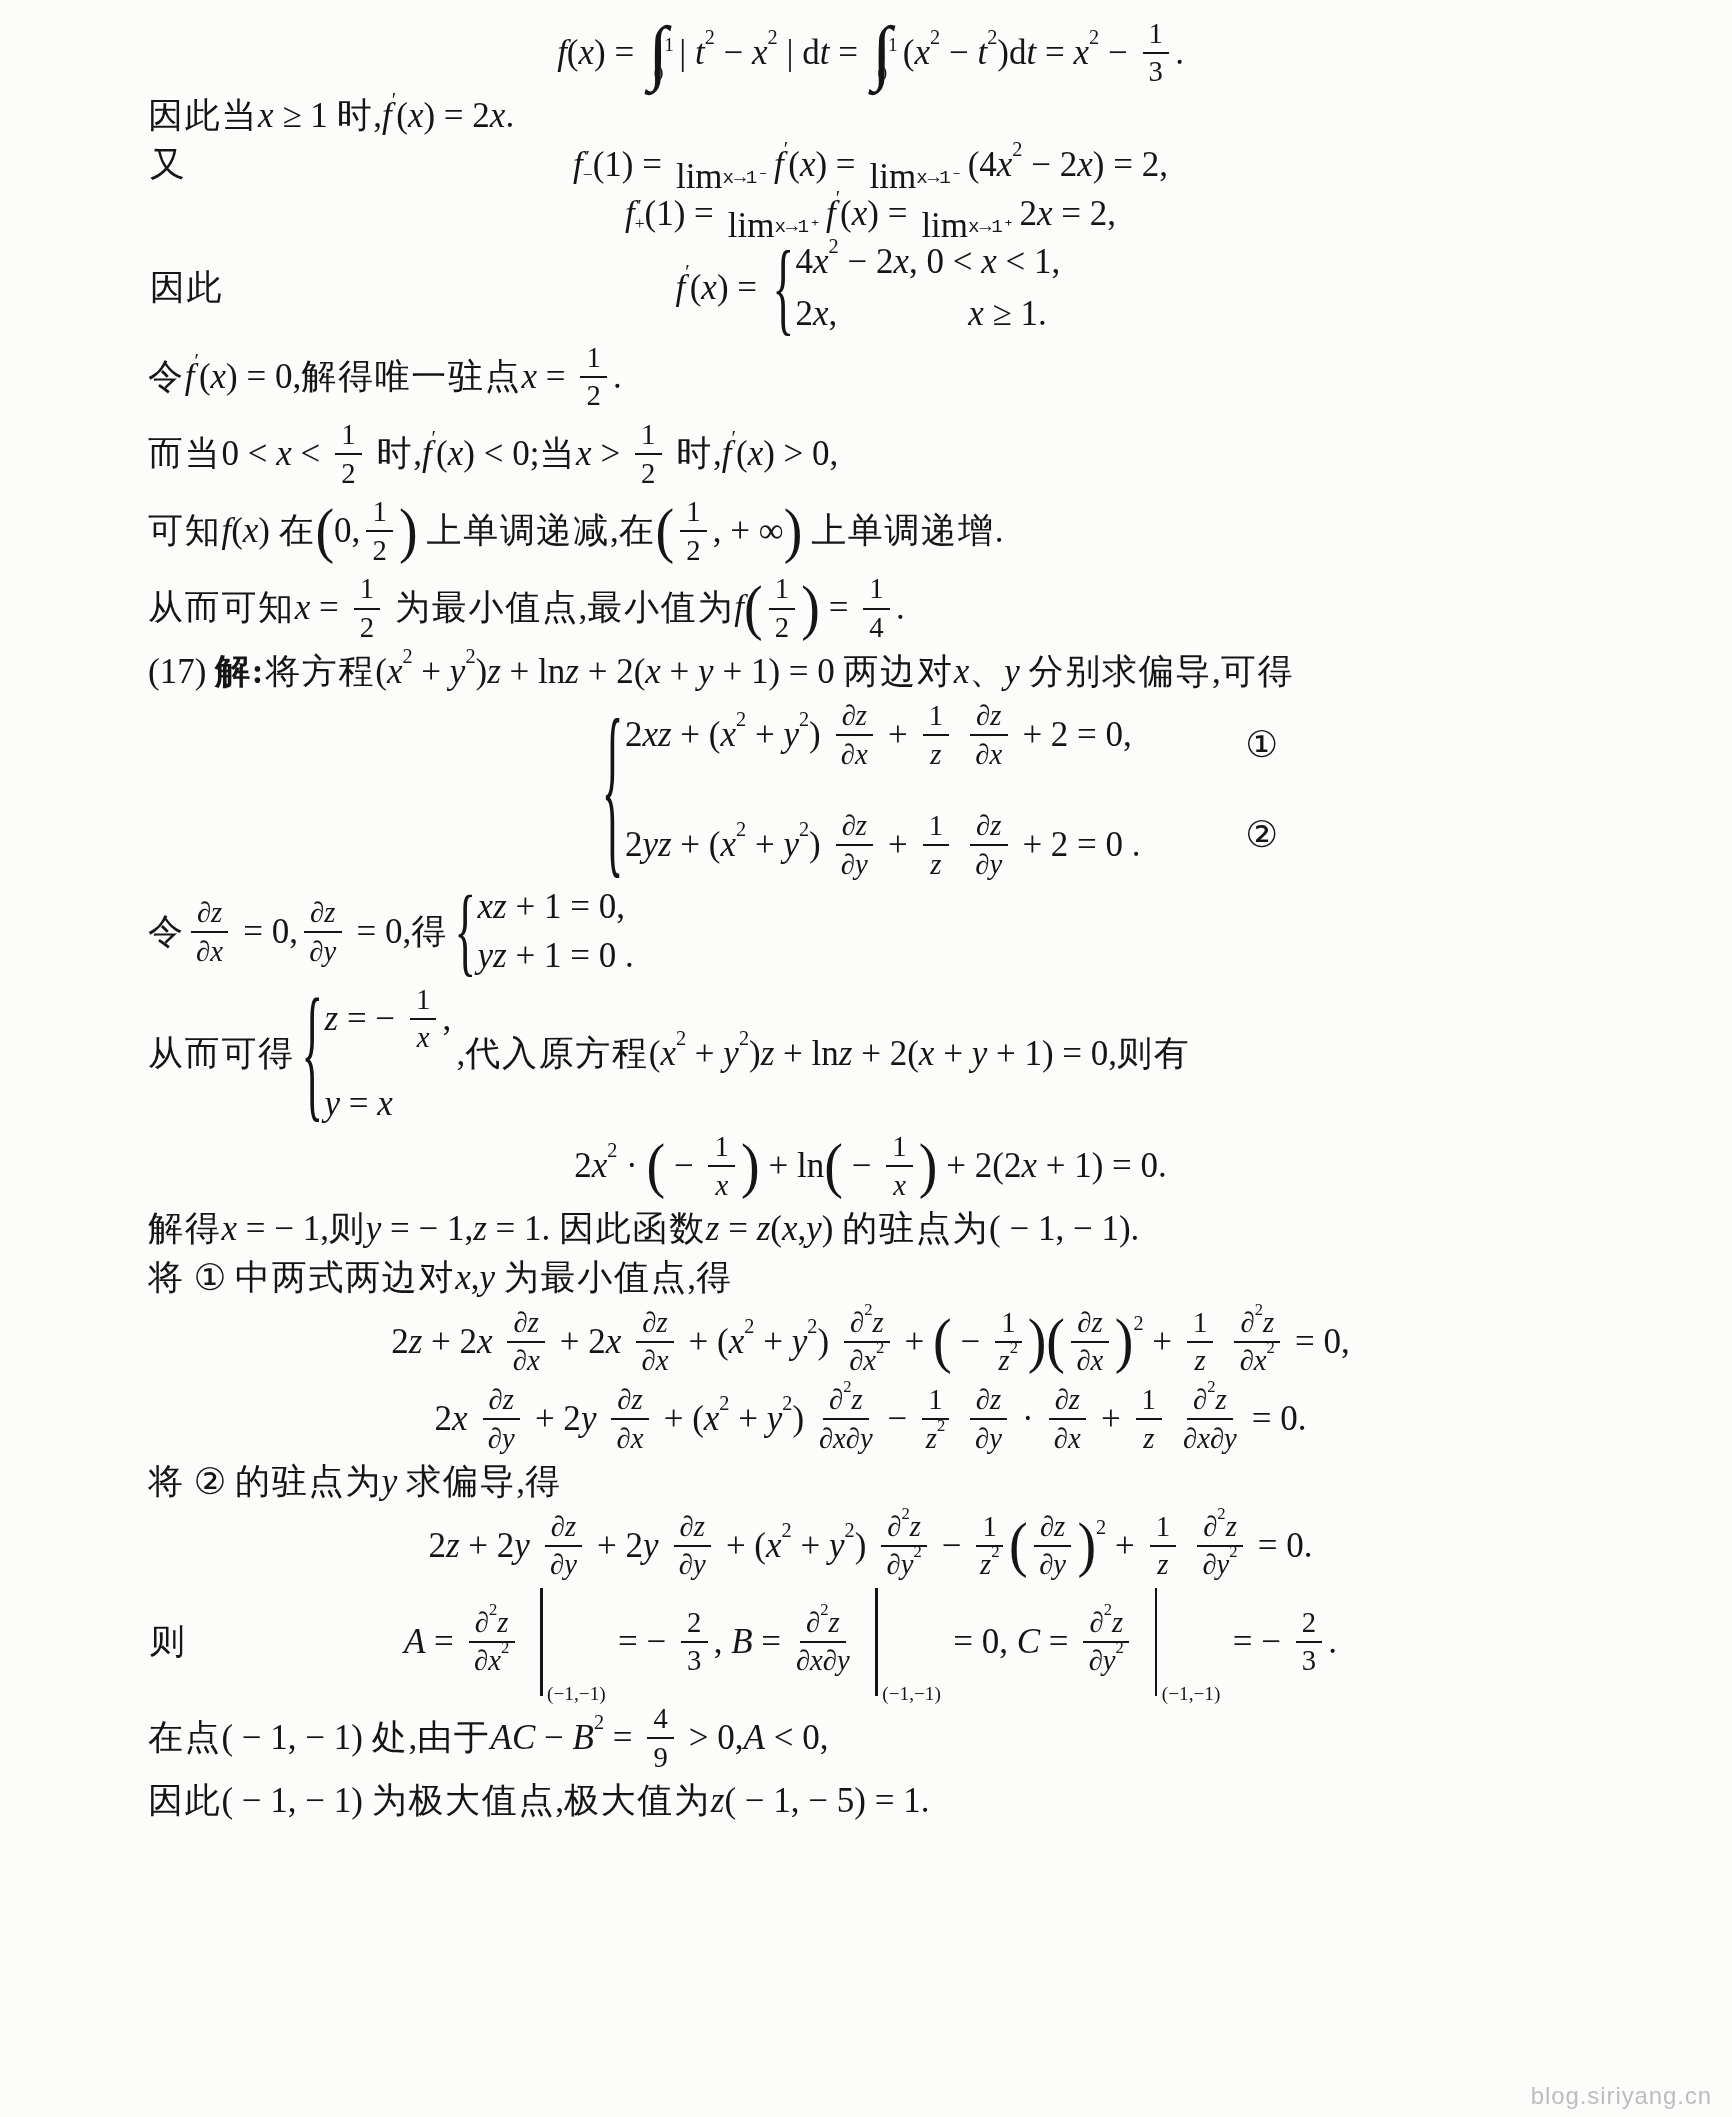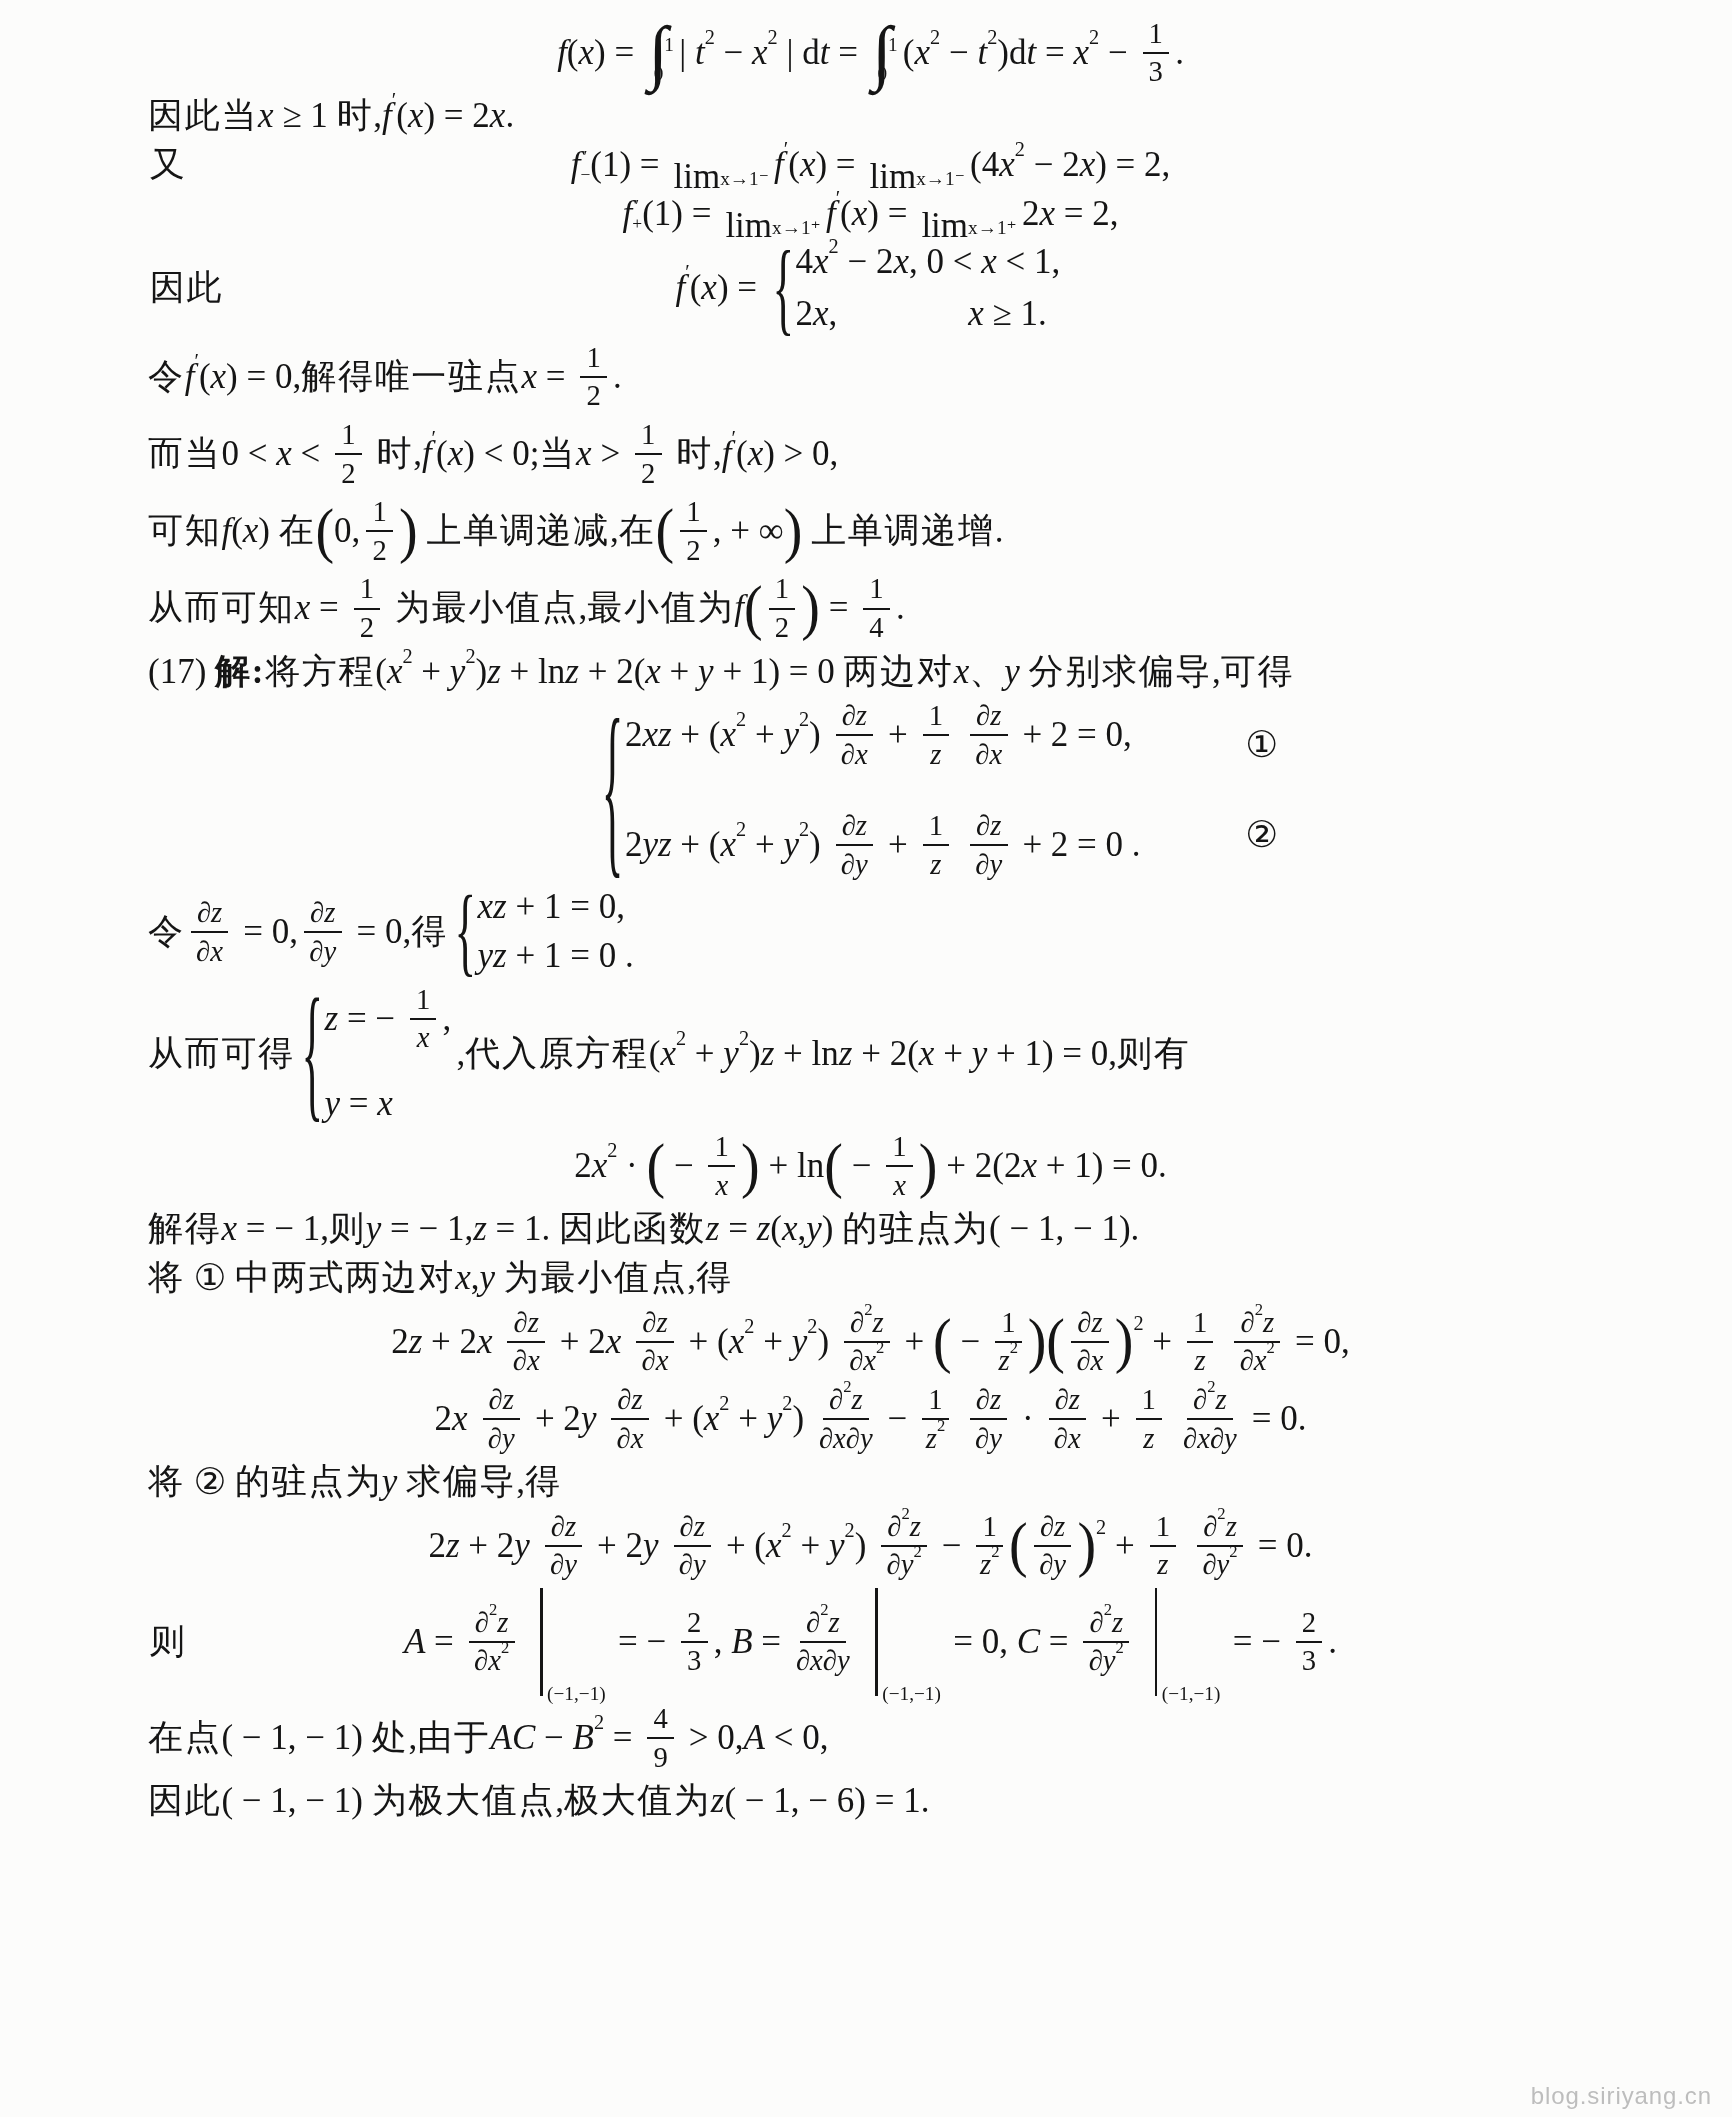--- a/index.html
+++ b/index.html
@@ -27,21 +27,21 @@
   .frac .den{display:inline-flex;align-items:center;justify-content:center;padding-top:2.6px;}
   .int{display:inline-flex;align-items:center;margin:0 5.2px;}
   .ig{font-size:2.05em;line-height:0.8;}
   .il{display:inline-flex;flex-direction:column;justify-content:space-between;
       height:1.9em;font-size:0.55em;margin-left:-3.5px;}
   .ihi{align-self:flex-end;}
   .ilo{align-self:flex-start;margin-left:-10.5px;transform:translateY(7px);}
   .lim{display:inline-flex;flex-direction:row;align-items:center;line-height:1;
        margin:0 5.2px;transform:translateY(0.35em);}
   .lt{font-size:1em;}
-  .lu{font-size:0.55em;margin-top:3.5px;white-space:nowrap;}
+  .lu{font-size:0.55em;margin-top:3.5px;white-space:nowrap;font-family:Liberation Mono, monospace;}
   .cases{display:inline-flex;align-items:center;margin:0 5.2px;}
   .brace{font-size:45px;line-height:1;transform-origin:center;display:inline-block;
          width:24.5px;text-align:center;}
   .rows{display:flex;flex-direction:column;}
   .crow{display:inline-flex;align-items:center;white-space:pre;}
   .eval{display:inline-flex;align-items:flex-end;margin:0 3.5px;height:108px;padding-left:16px;}
   .ebar{width:2.6px;background:#151515;height:108px;display:inline-block;}
   .esub{font-size:0.55em;transform:translateY(8.7px);padding-left:4.4px;white-space:nowrap;}
   .circ{font-family:"DejaVu Sans","Liberation Sans",sans-serif;font-size:1.05em;margin:0 8.7px;}
   .bp{font-size:1.6em;line-height:0.55;display:inline-block;transform:scaleY(1.08);}
@@ -71,17 +71,17 @@
       <div class="line"><span class="fx"><span class="cn">从而可得</span><span class="cases"><span class="brace" style="transform: scaleY(3.36538);">{</span><span class="rows" style="row-gap: 30px;"><span class="crow"><span class="iv"><span class="it">z</span></span><span class="rm"> = − </span><span class="frac"><span class="num"><span class="rm">1</span></span><span class="den"><span class="iv"><span class="it">x</span></span></span></span><span class="rm">,</span></span><span class="crow"><span class="iv"><span class="it">y</span></span><span class="rm"> = </span><span class="iv"><span class="it">x</span></span></span></span></span><span class="rm">,</span><span class="cn">代入原方程</span><span class="rm">(</span><span class="iv"><span class="it">x</span><span class="ssup">2</span></span><span class="rm"> + </span><span class="iv"><span class="it">y</span><span class="ssup">2</span></span><span class="rm">)</span><span class="iv"><span class="it">z</span></span><span class="rm"> + ln</span><span class="iv"><span class="it">z</span></span><span class="rm"> + 2(</span><span class="iv"><span class="it">x</span></span><span class="rm"> + </span><span class="iv"><span class="it">y</span></span><span class="rm"> + 1) = 0,</span><span class="cn">则有</span></span></div>
       <div class="line center"><span class="fx"><span class="rm">2</span><span class="iv"><span class="it">x</span><span class="ssup">2</span></span><span class="rm"> · </span><span class="bp">(</span><span class="rm"> − </span><span class="frac"><span class="num"><span class="rm">1</span></span><span class="den"><span class="iv"><span class="it">x</span></span></span></span><span class="bp">)</span><span class="rm"> + ln</span><span class="bp">(</span><span class="rm"> − </span><span class="frac"><span class="num"><span class="rm">1</span></span><span class="den"><span class="iv"><span class="it">x</span></span></span></span><span class="bp">)</span><span class="rm"> + 2(2</span><span class="iv"><span class="it">x</span></span><span class="rm"> + 1) = 0.</span></span></div>
       <div class="line"><span class="fx"><span class="cn">解得</span><span class="iv"><span class="it">x</span></span><span class="rm"> = − 1,</span><span class="cn">则</span><span class="iv"><span class="it">y</span></span><span class="rm"> = − 1,</span><span class="iv"><span class="it">z</span></span><span class="rm"> = 1. </span><span class="cn">因此函数</span><span class="iv"><span class="it">z</span></span><span class="rm"> = </span><span class="iv"><span class="it">z</span></span><span class="rm">(</span><span class="iv"><span class="it">x</span></span><span class="rm">,</span><span class="iv"><span class="it">y</span></span><span class="rm">) </span><span class="cn">的驻点为</span><span class="rm">( − 1, − 1).</span></span></div>
       <div class="line"><span class="fx"><span class="cn">将</span><span class="circ">①</span><span class="cn">中两式两边对</span><span class="iv"><span class="it">x</span></span><span class="rm">,</span><span class="iv"><span class="it">y</span></span><span class="rm"> </span><span class="cn">为最小值点</span><span class="rm">,</span><span class="cn">得</span></span></div>
       <div class="line center"><span class="fx"><span class="rm">2</span><span class="iv"><span class="it">z</span></span><span class="rm"> + 2</span><span class="iv"><span class="it">x</span></span><span class="rm"> </span><span class="frac"><span class="num"><span class="iv"><span class="it">∂z</span></span></span><span class="den"><span class="iv"><span class="it">∂x</span></span></span></span><span class="rm"> + 2</span><span class="iv"><span class="it">x</span></span><span class="rm"> </span><span class="frac"><span class="num"><span class="iv"><span class="it">∂z</span></span></span><span class="den"><span class="iv"><span class="it">∂x</span></span></span></span><span class="rm"> + (</span><span class="iv"><span class="it">x</span><span class="ssup">2</span></span><span class="rm"> + </span><span class="iv"><span class="it">y</span><span class="ssup">2</span></span><span class="rm">) </span><span class="frac"><span class="num"><span class="iv"><span class="it">∂</span><span class="ssup">2</span></span><span class="iv"><span class="it">z</span></span></span><span class="den"><span class="iv"><span class="it">∂x</span><span class="ssup">2</span></span></span></span><span class="rm"> + </span><span class="bp">(</span><span class="rm"> − </span><span class="frac"><span class="num"><span class="rm">1</span></span><span class="den"><span class="iv"><span class="it">z</span><span class="ssup">2</span></span></span></span><span class="bp">)</span><span class="bp">(</span><span class="frac"><span class="num"><span class="iv"><span class="it">∂z</span></span></span><span class="den"><span class="iv"><span class="it">∂x</span></span></span></span><span class="bp">)</span><span class="pw">2</span><span class="rm"> + </span><span class="frac"><span class="num"><span class="rm">1</span></span><span class="den"><span class="iv"><span class="it">z</span></span></span></span><span class="rm"> </span><span class="frac"><span class="num"><span class="iv"><span class="it">∂</span><span class="ssup">2</span></span><span class="iv"><span class="it">z</span></span></span><span class="den"><span class="iv"><span class="it">∂x</span><span class="ssup">2</span></span></span></span><span class="rm"> = 0,</span></span></div>
       <div class="line center"><span class="fx"><span class="rm">2</span><span class="iv"><span class="it">x</span></span><span class="rm"> </span><span class="frac"><span class="num"><span class="iv"><span class="it">∂z</span></span></span><span class="den"><span class="iv"><span class="it">∂y</span></span></span></span><span class="rm"> + 2</span><span class="iv"><span class="it">y</span></span><span class="rm"> </span><span class="frac"><span class="num"><span class="iv"><span class="it">∂z</span></span></span><span class="den"><span class="iv"><span class="it">∂x</span></span></span></span><span class="rm"> + (</span><span class="iv"><span class="it">x</span><span class="ssup">2</span></span><span class="rm"> + </span><span class="iv"><span class="it">y</span><span class="ssup">2</span></span><span class="rm">) </span><span class="frac"><span class="num"><span class="iv"><span class="it">∂</span><span class="ssup">2</span></span><span class="iv"><span class="it">z</span></span></span><span class="den"><span class="iv"><span class="it">∂x∂y</span></span></span></span><span class="rm"> − </span><span class="frac"><span class="num"><span class="rm">1</span></span><span class="den"><span class="iv"><span class="it">z</span><span class="ssup">2</span></span></span></span><span class="rm"> </span><span class="frac"><span class="num"><span class="iv"><span class="it">∂z</span></span></span><span class="den"><span class="iv"><span class="it">∂y</span></span></span></span><span class="rm"> · </span><span class="frac"><span class="num"><span class="iv"><span class="it">∂z</span></span></span><span class="den"><span class="iv"><span class="it">∂x</span></span></span></span><span class="rm"> + </span><span class="frac"><span class="num"><span class="rm">1</span></span><span class="den"><span class="iv"><span class="it">z</span></span></span></span><span class="rm"> </span><span class="frac"><span class="num"><span class="iv"><span class="it">∂</span><span class="ssup">2</span></span><span class="iv"><span class="it">z</span></span></span><span class="den"><span class="iv"><span class="it">∂x∂y</span></span></span></span><span class="rm"> = 0.</span></span></div>
       <div class="line"><span class="fx"><span class="cn">将</span><span class="circ">②</span><span class="cn">的驻点为</span><span class="iv"><span class="it">y</span></span><span class="rm"> </span><span class="cn">求偏导</span><span class="rm">,</span><span class="cn">得</span></span></div>
       <div class="line center"><span class="fx"><span class="rm">2</span><span class="iv"><span class="it">z</span></span><span class="rm"> + 2</span><span class="iv"><span class="it">y</span></span><span class="rm"> </span><span class="frac"><span class="num"><span class="iv"><span class="it">∂z</span></span></span><span class="den"><span class="iv"><span class="it">∂y</span></span></span></span><span class="rm"> + 2</span><span class="iv"><span class="it">y</span></span><span class="rm"> </span><span class="frac"><span class="num"><span class="iv"><span class="it">∂z</span></span></span><span class="den"><span class="iv"><span class="it">∂y</span></span></span></span><span class="rm"> + (</span><span class="iv"><span class="it">x</span><span class="ssup">2</span></span><span class="rm"> + </span><span class="iv"><span class="it">y</span><span class="ssup">2</span></span><span class="rm">) </span><span class="frac"><span class="num"><span class="iv"><span class="it">∂</span><span class="ssup">2</span></span><span class="iv"><span class="it">z</span></span></span><span class="den"><span class="iv"><span class="it">∂y</span><span class="ssup">2</span></span></span></span><span class="rm"> − </span><span class="frac"><span class="num"><span class="rm">1</span></span><span class="den"><span class="iv"><span class="it">z</span><span class="ssup">2</span></span></span></span><span class="bp">(</span><span class="frac"><span class="num"><span class="iv"><span class="it">∂z</span></span></span><span class="den"><span class="iv"><span class="it">∂y</span></span></span></span><span class="bp">)</span><span class="pw">2</span><span class="rm"> + </span><span class="frac"><span class="num"><span class="rm">1</span></span><span class="den"><span class="iv"><span class="it">z</span></span></span></span><span class="rm"> </span><span class="frac"><span class="num"><span class="iv"><span class="it">∂</span><span class="ssup">2</span></span><span class="iv"><span class="it">z</span></span></span><span class="den"><span class="iv"><span class="it">∂y</span><span class="ssup">2</span></span></span></span><span class="rm"> = 0.</span></span></div>
       <div class="line center"><span class="label cn">则</span><span class="fx"><span class="iv"><span class="it">A</span></span><span class="rm"> = </span><span class="frac"><span class="num"><span class="iv"><span class="it">∂</span><span class="ssup">2</span></span><span class="iv"><span class="it">z</span></span></span><span class="den"><span class="iv"><span class="it">∂x</span><span class="ssup">2</span></span></span></span><span class="eval"><span class="ebar"></span><span class="esub">(−1,−1)</span></span><span class="rm"> = − </span><span class="frac"><span class="num"><span class="rm">2</span></span><span class="den"><span class="rm">3</span></span></span><span class="rm">, </span><span class="iv"><span class="it">B</span></span><span class="rm"> = </span><span class="frac"><span class="num"><span class="iv"><span class="it">∂</span><span class="ssup">2</span></span><span class="iv"><span class="it">z</span></span></span><span class="den"><span class="iv"><span class="it">∂x∂y</span></span></span></span><span class="eval"><span class="ebar"></span><span class="esub">(−1,−1)</span></span><span class="rm"> = 0, </span><span class="iv"><span class="it">C</span></span><span class="rm"> = </span><span class="frac"><span class="num"><span class="iv"><span class="it">∂</span><span class="ssup">2</span></span><span class="iv"><span class="it">z</span></span></span><span class="den"><span class="iv"><span class="it">∂y</span><span class="ssup">2</span></span></span></span><span class="eval"><span class="ebar"></span><span class="esub">(−1,−1)</span></span><span class="rm"> = − </span><span class="frac"><span class="num"><span class="rm">2</span></span><span class="den"><span class="rm">3</span></span></span><span class="rm">.</span></span></div>
       <div class="line"><span class="fx"><span class="cn">在点</span><span class="rm">( − 1, − 1) </span><span class="cn">处</span><span class="rm">,</span><span class="cn">由于</span><span class="iv"><span class="it">AC</span></span><span class="rm"> − </span><span class="iv"><span class="it">B</span><span class="ssup">2</span></span><span class="rm"> = </span><span class="frac"><span class="num"><span class="rm">4</span></span><span class="den"><span class="rm">9</span></span></span><span class="rm"> &gt; 0,</span><span class="iv"><span class="it">A</span></span><span class="rm"> &lt; 0,</span></span></div>
-      <div class="line"><span class="fx"><span class="cn">因此</span><span class="rm">( − 1, − 1) </span><span class="cn">为极大值点</span><span class="rm">,</span><span class="cn">极大值为</span><span class="iv"><span class="it">z</span></span><span class="rm">( − 1, − 6) = 1.</span></span></div>
+      <div class="line"><span class="fx"><span class="cn">因此</span><span class="rm">( − 1, − 1) </span><span class="cn">为极大值点</span><span class="rm">,</span><span class="cn">极大值为</span><span class="iv"><span class="it">z</span></span><span class="rm">( − 1, − 5) = 1.</span></span></div>
     </div>
   <div class="watermark">blog.siriyang.cn</div>
 </div>
 
 
 </body></html>

